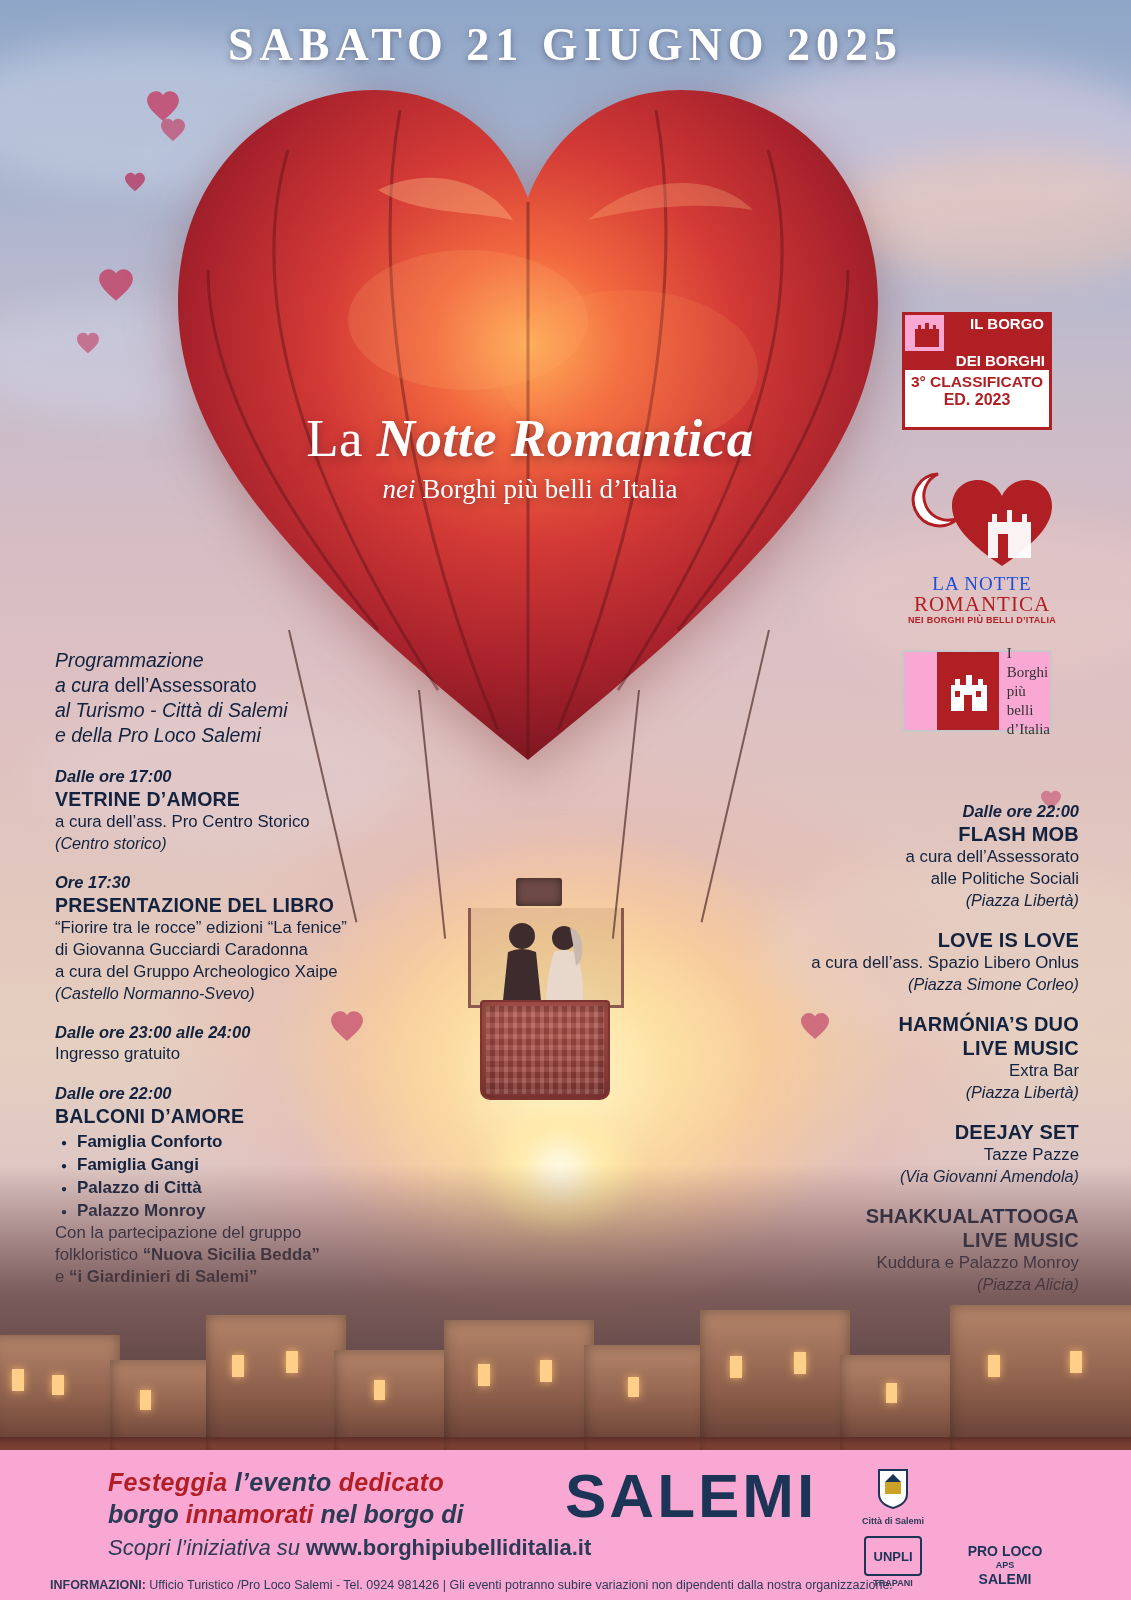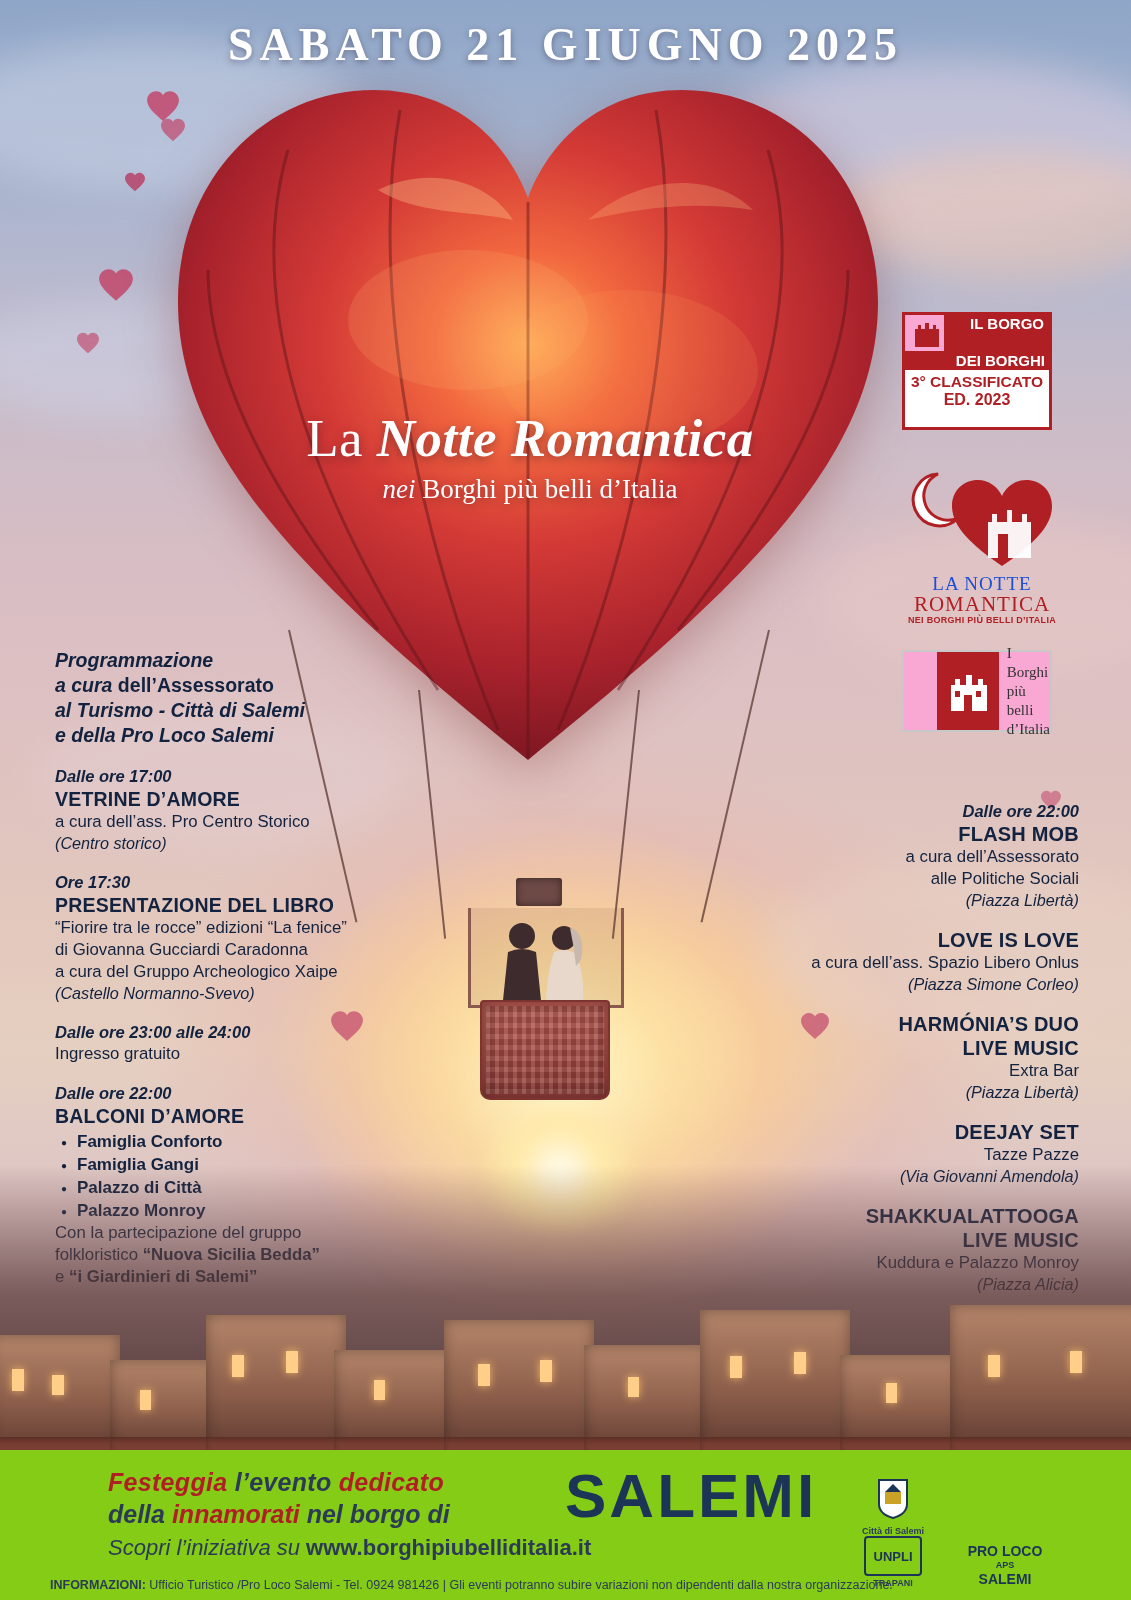--- a/index.html
+++ b/index.html
@@ -161,21 +161,21 @@
     background:#f9a8d4; border: 2px solid #c8c8c8; display:flex; align-items:center;padding-left:33px;
   }
   .lbg-red { width: 62px; height: 78px; background:#b01f24; display:flex; align-items:center; justify-content:center; }
   .lbg-txt { flex:1; font-family:"Liberation Serif",serif; color:#333; font-size:15px; line-height:19px; padding-left:8px;}
 
   
   .prog {
     position: absolute; left: 55px; top: 648px; width: 430px;
     color: #1f2a44;
   }
-  .prog-head { font-size: 19.5px; font-weight: bold; font-style: italic; line-height: 25px; color:#12223f; }
+  .prog-head { font-size: 19.5px; font-weight: normal; font-style: italic; line-height: 25px; color:#12223f; }
   .prog-head .reg { font-style: normal; }
   .blk { margin-top: 18px; }
   .blk .time { font-size: 16.5px; font-style: italic; font-weight: bold; color:#12223f; line-height: 21px;}
   .blk .ttl { font-size: 19.5px; font-weight: bold; color:#12223f; line-height: 24px; letter-spacing:.2px;}
   .blk .dsc { font-size: 16.8px; color:#12223f; line-height: 22px; }
   .blk .loc { font-size: 16.2px; font-style: italic; color:#12223f; line-height: 21px; }
   .bullets { margin: 2px 0 0 22px; }
   .bullets li { font-size: 17px; line-height: 23px; color:#12223f; font-weight: bold; list-style: none; position: relative;}
   .bullets li::before { content:"●"; position:absolute; left:-16px; font-size: 10px; top:1px;}
   .note { font-size: 16.8px; line-height: 22px; color:#12223f;}
@@ -209,21 +209,21 @@
   }
   .roof {
     position:absolute; bottom:0; width:100%; height: 18px; background:#7a3f33;
     box-shadow: inset 0 3px 6px rgba(0,0,0,.3);
   }
   .win { position:absolute; background:#ffcf8a; box-shadow: 0 0 8px rgba(255,190,110,.9); }
 
   
   .footer {
     position:absolute; left:0; bottom:0; width:1131px; height:150px;
-    background:#84cc16;
+    background:#f9a8d4;
   }
   .moon {
     position:absolute; left:46px; top:22px; width:40px; height:42px;
   }
   .f-l1 {
     position:absolute; left:108px; top:18px;
     font-size: 25px; font-weight:bold; font-style:italic; color:#b01f24; letter-spacing:.3px;
   }
   .f-l1 .dk { color:#2b3a55; }
   .f-l2 {
@@ -563,32 +563,32 @@
   </div>
 
   <div class="footer">
     <svg class="moon" viewBox="0 0 40 42">
       <path d="M12 2 a20 20 0 1 0 18 36 a17 17 0 1 1 -18 -36 z" fill="#b01f24"></path>
     </svg>
     <div class="f-l1">
       <span>Festeggia </span><span class="dk">l’evento</span><span>  dedicato</span>
     </div>
     <div class="f-l2">
-      <span class="dk">della </span><span>innamorati </span><span class="dk">nel borgo di</span>
+      <span class="dk">borgo </span><span>innamorati </span><span class="dk">nel borgo di</span>
     </div>
     <div class="f-l3">
       <span>Scopri l’iniziativa su </span><b>www.borghipiubelliditalia.it</b>
     </div>
     <div class="f-salemi">SALEMI</div>
     <div class="f-info">
       <b>INFORMAZIONI:</b><span> Ufficio Turistico /Pro Loco Salemi - Tel. 0924 981426 | Gli eventi potranno subire variazioni non dipendenti dalla nostra organizzazione.</span>
     </div>
 
     <div class="f-logos">
-      <div class="fl-box" style="left:0px; top:18px; width:80px;">
+      <div class="fl-box" style="left:0px; top:8px; width:80px;">
         <svg class="crest" viewBox="0 0 36 44">
           <path d="M4 4 h28 v24 q0 10 -14 14 q-14 -4 -14 -14 z" fill="#ffffff" stroke="#1c3557" stroke-width="2"></path>
           <path d="M10 16 h16 v12 h-16 z" fill="#c9a227"></path>
           <path d="M10 16 l8 -8 l8 8 z" fill="#1c3557"></path>
         </svg>
         <div class="fl-cap">Città di Salemi</div>
       </div>
       <div class="fl-box" style="left:0px; top:78px; width:80px;">
         <div class="unpli" style="margin:0 auto;">UNPLI</div>
         <div class="fl-cap">TRAPANI</div>

